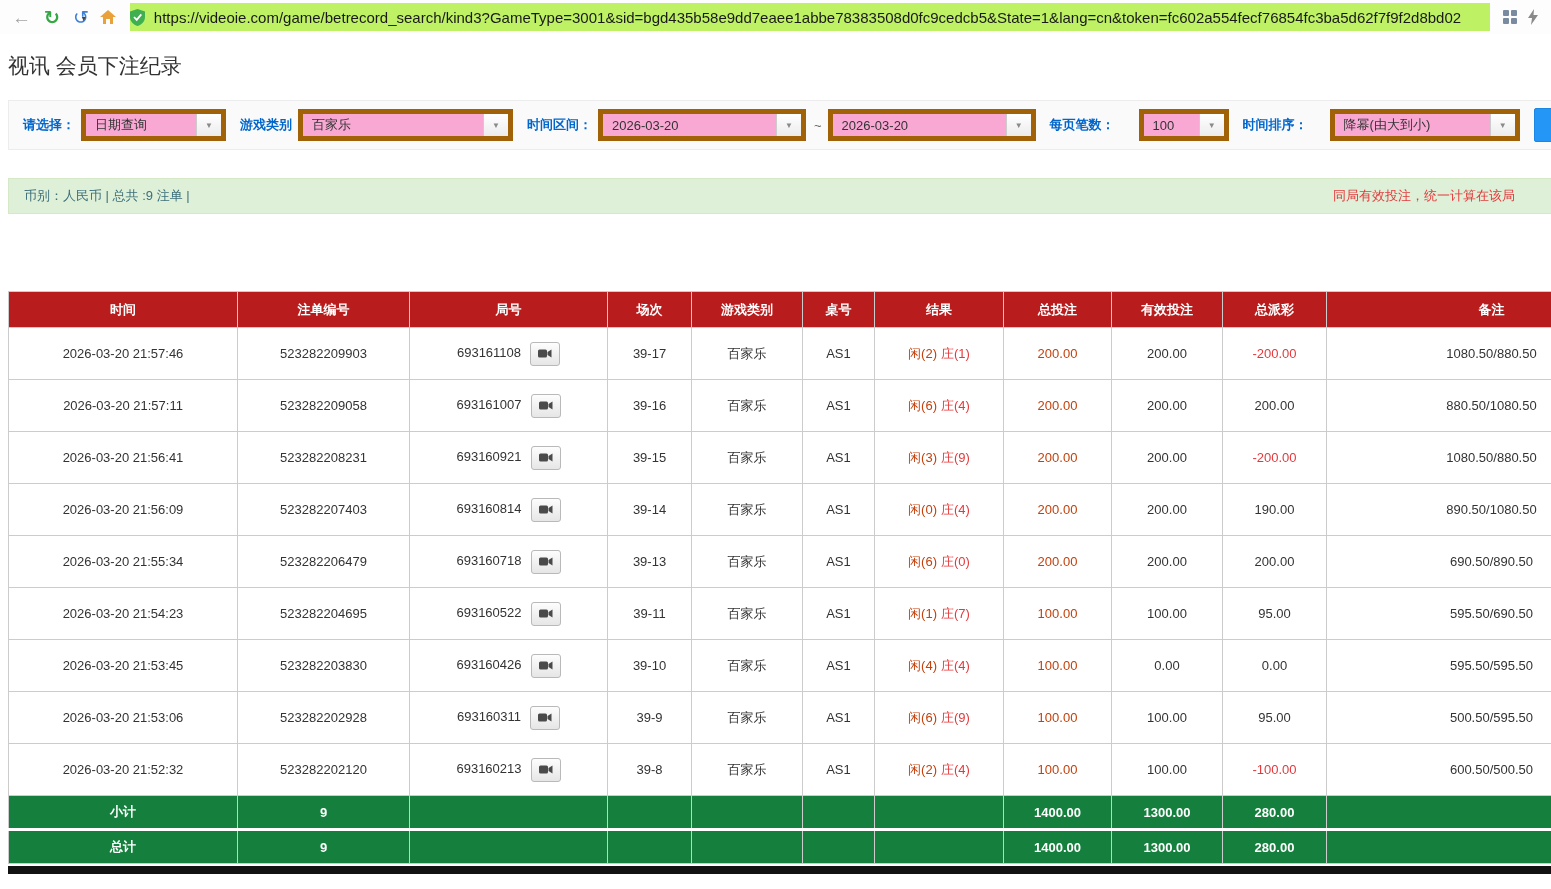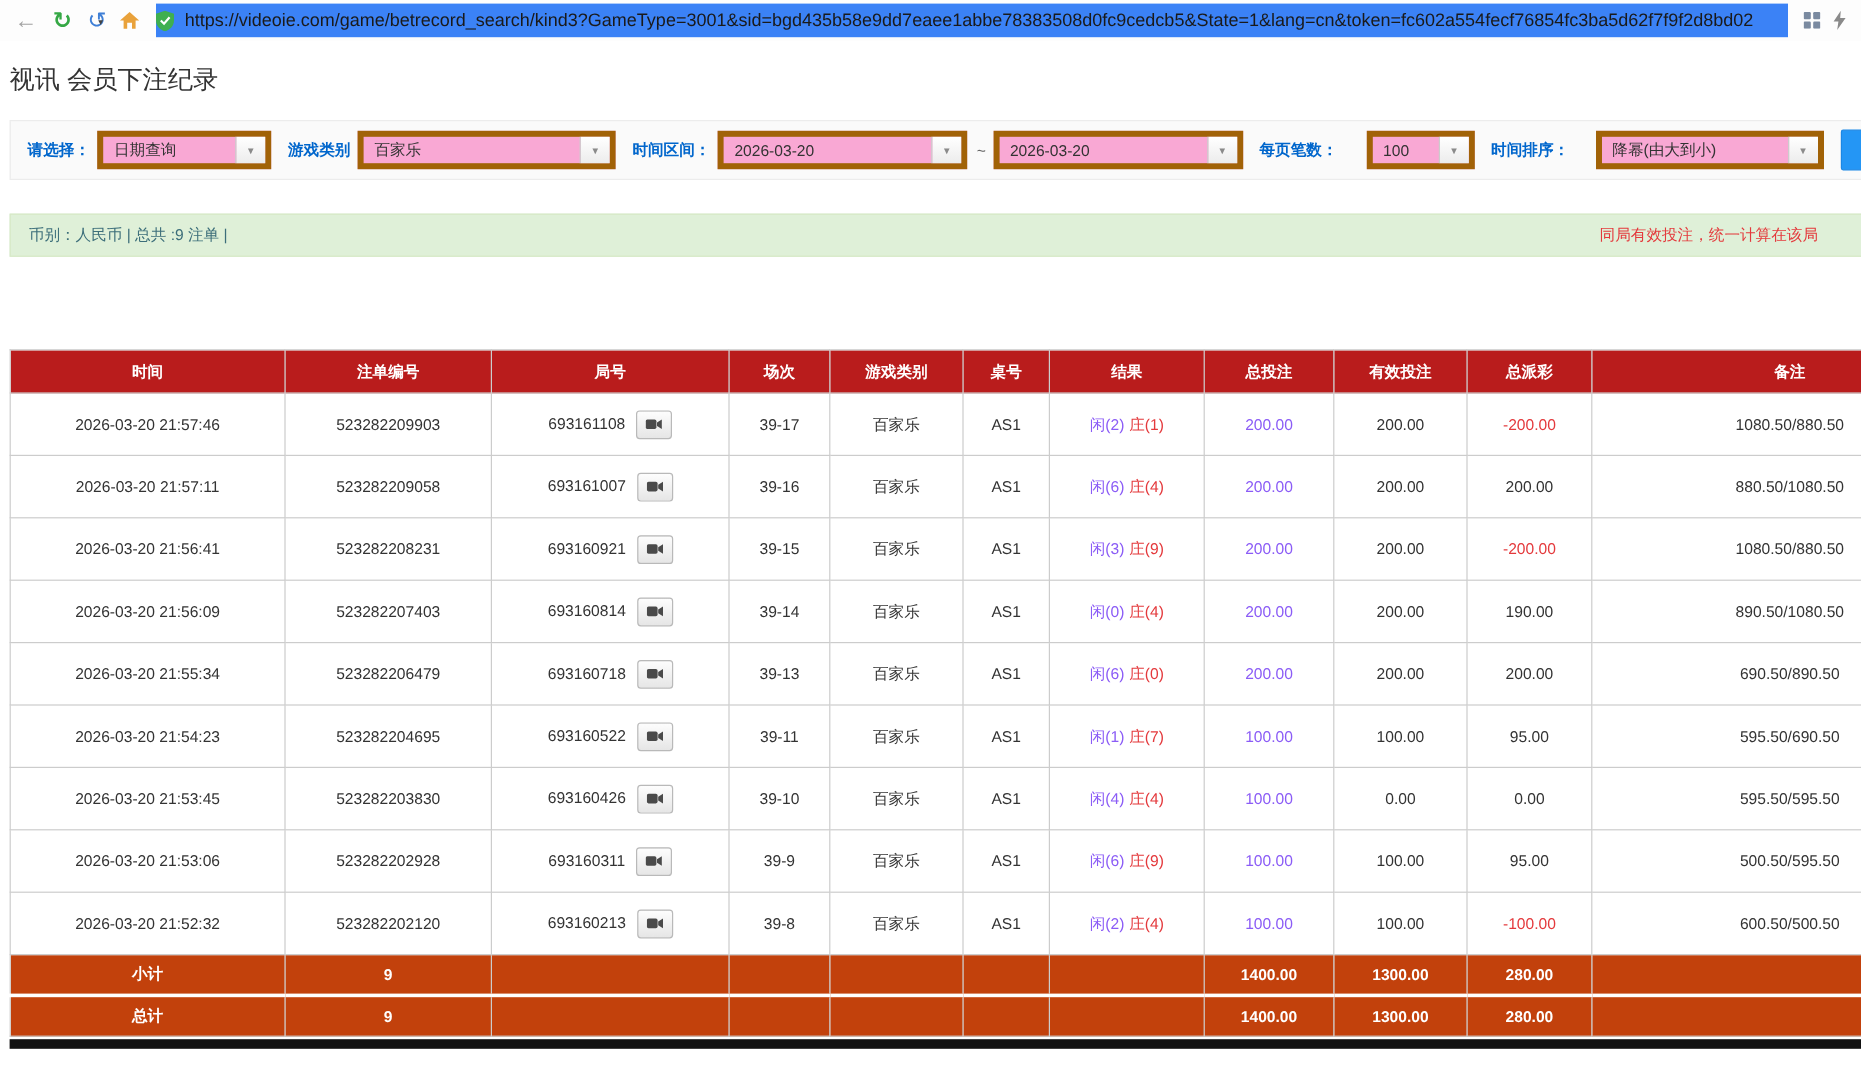--- a/index.html
+++ b/index.html
@@ -6,21 +6,21 @@
   html, body { width:1551px; height:889px; overflow:hidden; background:#fff;
     font-family:"Liberation Sans","DejaVu Sans",sans-serif; }
 
   
   .browser-bar { height:34px; display:flex; align-items:center; padding:0 12px; gap:13px; background:#fdfdfd; }
   .nav-icon { font-size:19px; line-height:1; cursor:pointer; user-select:none; }
   .back-glyph { color:#a3a3a3; }
   .refresh-glyph { color:#35a845; font-weight:bold; }
   .undo-glyph { color:#3f7fd6; }
   .undo-caret { font-size:8px; color:#444; margin-left:-7px; align-self:flex-end; padding-bottom:4px; }
-  .url-bar { flex:1; display:flex; align-items:center; gap:9px; height:28px; overflow:hidden; background:#3b82f6; }
+  .url-bar { flex:1; display:flex; align-items:center; gap:9px; height:28px; overflow:hidden; background:#bef264; }
   .url-text { font-size:15px; color:#1a1a1a; white-space:nowrap; overflow:hidden; }
   .ext-icons { display:flex; align-items:center; gap:10px; flex:0 0 auto; }
 
   
   .content { width:1660px; }
   .inner { margin-left:8px; width:1648px; }
 
   .page-title { font-size:21px; font-weight:400; color:#333; margin:18px 0 20px 8px; }
 
   
@@ -42,26 +42,26 @@
   
   .summary-bar { margin-top:28px; height:36px; background:#dff0d8; border:1px solid #d6e9c6;
     position:relative; display:flex; align-items:center; padding:0 15px; font-size:13px; color:#3c6e7a; }
   .summary-right { position:absolute; left:1324px; color:#e4393c; white-space:nowrap; font-size:13px; }
 
   
   .bet-table { margin-top:77px; width:1648px; border-collapse:collapse; table-layout:fixed;
     font-size:13px; color:#333; }
   .bet-table th { background:#b91c1c; color:#fff; height:36px; font-weight:bold; border:1px solid #ccc; text-align:center; }
   .bet-table td { height:52px; border:1px solid #ccc; text-align:center; background:#fff; }
-  .blue { color:#8b5cf6; }
+  .blue { color:#c2410c; }
   .red  { color:#e4393c; }
   .neg  { color:#e4393c; }
   .result-cell span { margin:0 2px; }
 
-  .footer-row td { background:#c2410c; color:#fff; font-weight:bold; height:34px; }
+  .footer-row td { background:#15803d; color:#fff; font-weight:bold; height:34px; }
   .total-row td { border-top:3px solid #fff; }
   .table-bottom-bar { margin-top:2px; height:8px; background:#121212; width:1648px; }
 
   .video-btn { display:inline-flex; align-items:center; justify-content:center;
     width:30px; height:24px; border:1px solid #b9b9b9; border-radius:3px;
     background:linear-gradient(#fdfdfd,#e6e6e6); margin-left:9px; vertical-align:middle; cursor:pointer; }
 </style>
 </head>
 <body>
 

